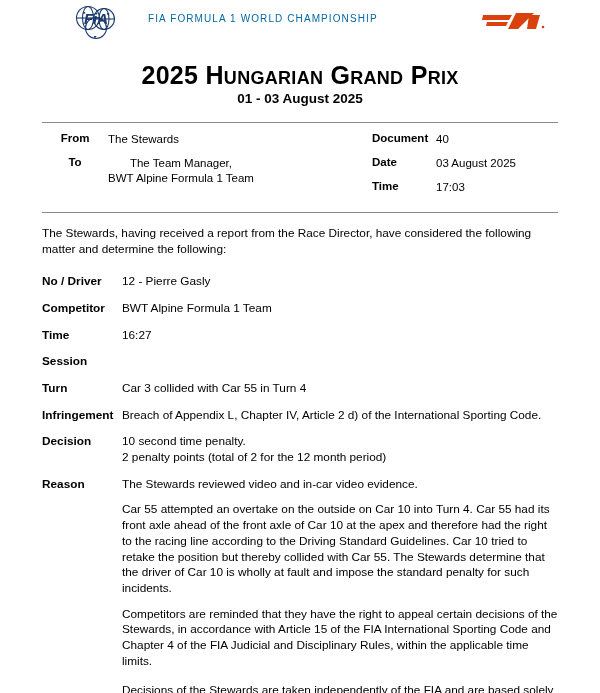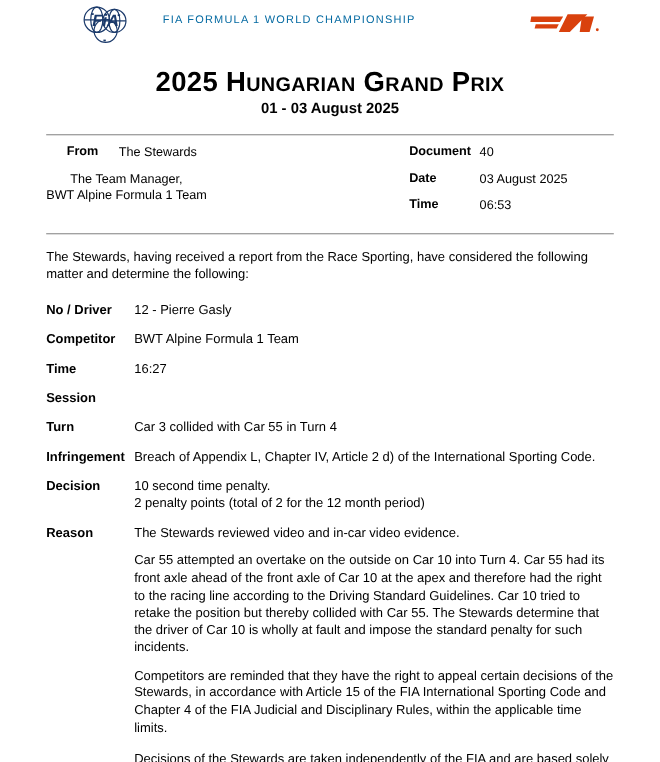--- a/index.html
+++ b/index.html
@@ -178,46 +178,47 @@
 
 <hr class="rule top">
 
 <div class="meta">
   <div class="meta-col-left">
     <div class="meta-row">
       <div class="meta-label">From</div>
       <div class="meta-value">The Stewards</div>
     </div>
     <div class="meta-row">
+      <div class="meta-label">To</div>
       <div class="meta-value">
         <div>The Team Manager,</div>
         <div>BWT Alpine Formula 1 Team</div>
       </div>
     </div>
   </div>
 
   <div class="meta-col-right">
     <div class="meta-row">
       <div class="meta-label">Document</div>
       <div class="meta-value">40</div>
     </div>
     <div class="meta-row">
       <div class="meta-label">Date</div>
       <div class="meta-value">03 August 2025</div>
     </div>
     <div class="meta-row">
       <div class="meta-label">Time</div>
-      <div class="meta-value">06:53</div>
+      <div class="meta-value">17:03</div>
     </div>
   </div>
 </div>
 
 <hr class="rule bottom">
 
-<div class="intro">The Stewards, having received a report from the Race Sporting, have considered the following matter and determine the following:</div>
+<div class="intro">The Stewards, having received a report from the Race Director, have considered the following matter and determine the following:</div>
 
 <div class="fields">
 
   <div class="field-row">
     <div class="field-label">No / Driver</div>
     <div class="field-value">12 - Pierre Gasly</div>
   </div>
 
   <div class="field-row">
     <div class="field-label">Competitor</div>

